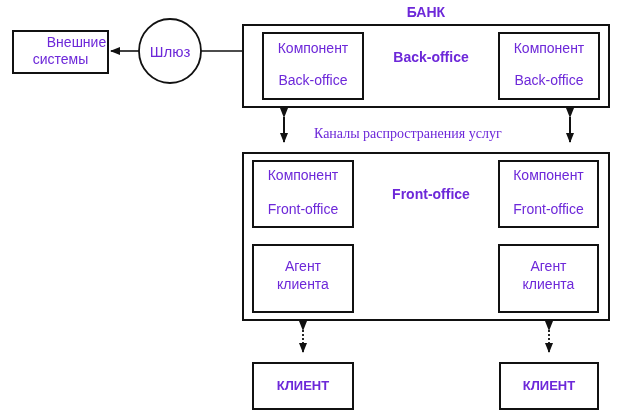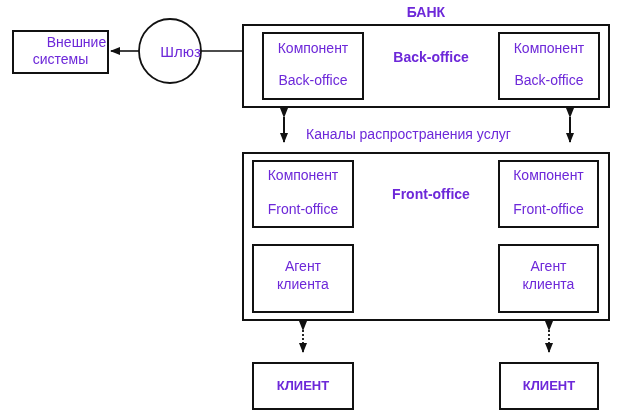--- a/index.html
+++ b/index.html
@@ -32,36 +32,36 @@
   <line x1="303" y1="330" x2="303" y2="352" stroke="#111" stroke-width="1.8" stroke-dasharray="2,2" marker-start="url(#ah)" marker-end="url(#ah)"></line>
   <line x1="549" y1="330" x2="549" y2="352" stroke="#111" stroke-width="1.8" stroke-dasharray="2,2" marker-start="url(#ah)" marker-end="url(#ah)"></line>
 
   <ellipse cx="170" cy="51" rx="31" ry="32" fill="#fff" stroke="#111" stroke-width="1.8"></ellipse>
 </svg>
 
 <div class="box" style="left:12px;top:30px;width:97px;height:44px;"></div>
 <div class="t c" style="left:28px;top:34px;width:97px;">Внешние</div>
 <div class="t c" style="left:12px;top:51px;width:97px;">системы</div>
 
-<div class="t c" style="left:139px;top:43px;width:62px;font-size:15px;text-align:right;">Шлюз</div>
+<div class="t c" style="left:139px;top:43px;width:62px;font-size:15px;">Шлюз</div>
 
 <div class="t c b" style="left:242px;top:4px;width:368px;font-size:14px;">БАНК</div>
 <div class="box" style="left:242px;top:24px;width:368px;height:84px;"></div>
 
 <div class="box" style="left:262px;top:32px;width:102px;height:68px;"></div>
 <div class="t c" style="left:262px;top:40px;width:102px;">Компонент</div>
 <div class="t c" style="left:262px;top:72px;width:102px;">Back-office</div>
 
 <div class="box" style="left:498px;top:32px;width:102px;height:68px;"></div>
 <div class="t c" style="left:498px;top:40px;width:102px;">Компонент</div>
 <div class="t c" style="left:498px;top:72px;width:102px;">Back-office</div>
 
 <div class="t c b" style="left:364px;top:49px;width:134px;font-size:14px;">Back-office</div>
 
-<div class="t" style="left:306px;top:126px;font-size:14px;">Каналы распространения услуг</div>
+<div class="t" style="left:314px;top:126px;font-size:14px;font-family:Liberation Serif, serif;">Каналы распространения услуг</div>
 
 <div class="box" style="left:242px;top:152px;width:368px;height:169px;"></div>
 <div class="t c b" style="left:364px;top:186px;width:134px;font-size:14px;">Front-office</div>
 
 <div class="box" style="left:252px;top:160px;width:102px;height:68px;"></div>
 <div class="t c" style="left:252px;top:167px;width:102px;">Компонент</div>
 <div class="t c" style="left:252px;top:201px;width:102px;">Front-office</div>
 
 <div class="box" style="left:498px;top:160px;width:101px;height:68px;"></div>
 <div class="t c" style="left:498px;top:167px;width:101px;">Компонент</div>

